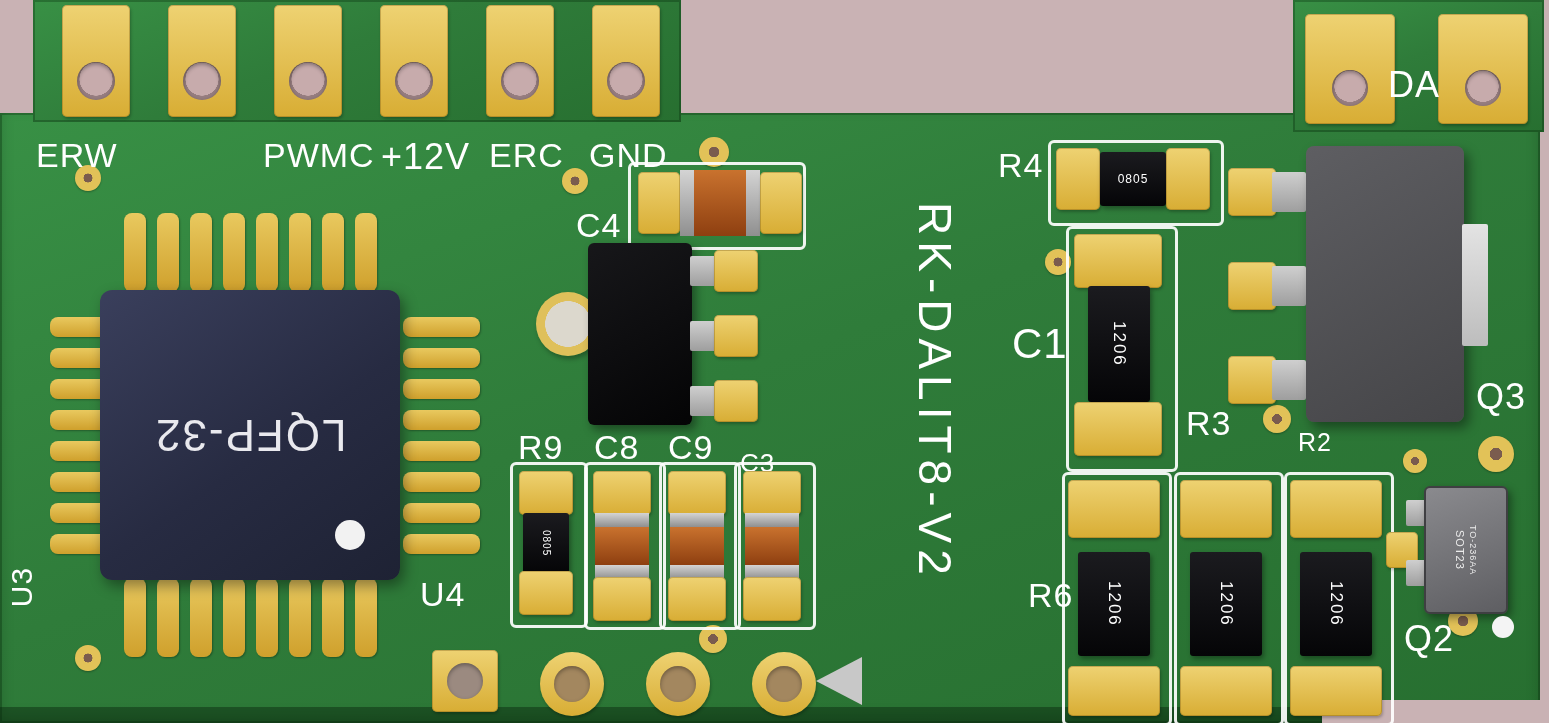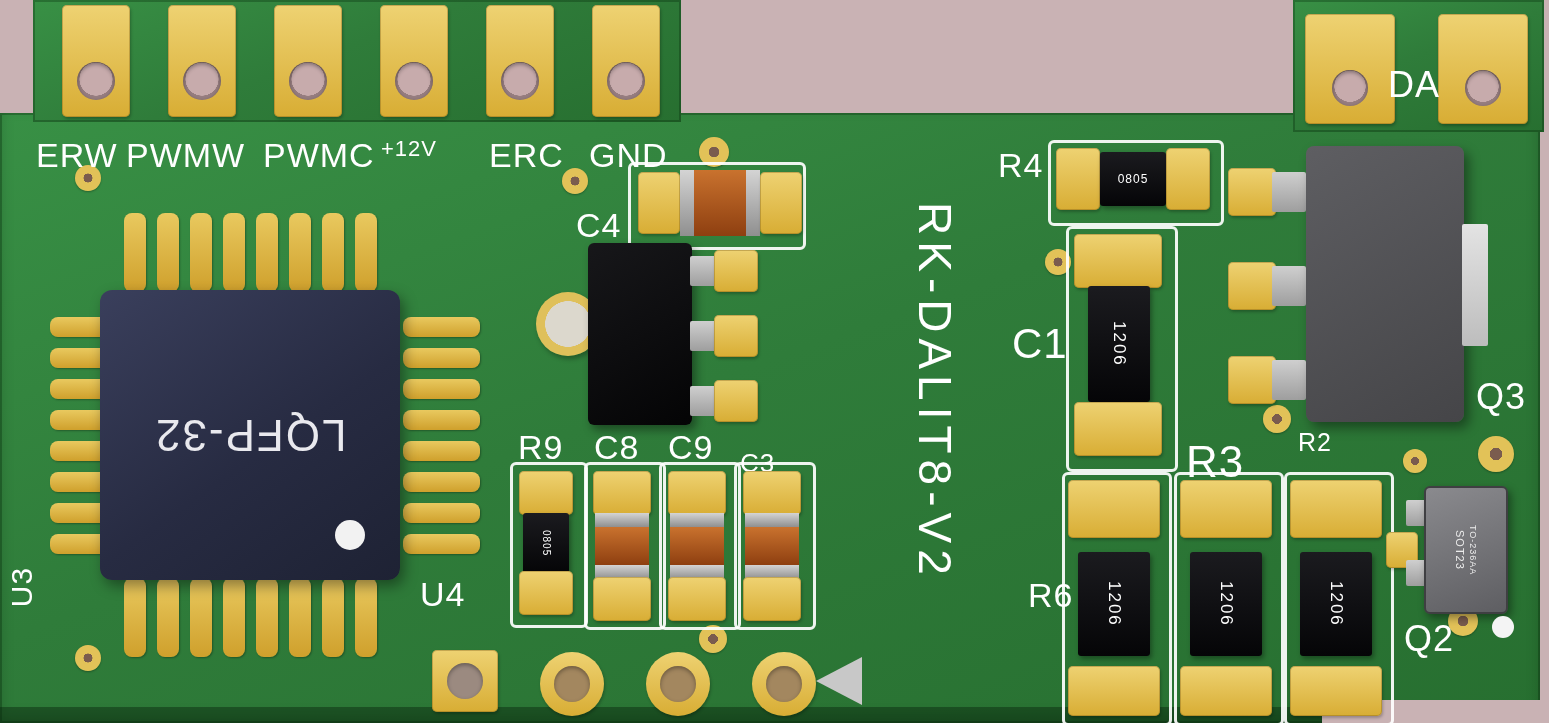--- a/index.html
+++ b/index.html
@@ -61,23 +61,22 @@
     <div class="abs hole" style="left:15px;top:57px;width:38px;height:38px"></div>
   </div>
   <div class="abs gold pad" style="left:486px;top:5px;width:68px;height:112px">
     <div class="abs hole" style="left:15px;top:57px;width:38px;height:38px"></div>
   </div>
   <div class="abs gold pad" style="left:592px;top:5px;width:68px;height:112px">
     <div class="abs hole" style="left:15px;top:57px;width:38px;height:38px"></div>
   </div>
 
   <div class="abs label" style="left:36px;top:136px;font-size:34px">ERW</div>
-  <div class="abs label" style="left:126px;top:136px;font-size:34px">PWMW</div>
   <div class="abs label" style="left:263px;top:136px;font-size:34px">PWMC</div>
-  <div class="abs label" style="left:381px;top:136px;font-size:22px">+12V</div>
+  <div class="abs label" style="left:381px;top:136px;font-size:36px">+12V</div>
   <div class="abs label" style="left:489px;top:136px;font-size:34px">ERC</div>
   <div class="abs label" style="left:589px;top:136px;font-size:34px">GND</div>
 
   <div class="abs gold pad" style="left:1305px;top:14px;width:90px;height:110px">
     <div class="abs hole" style="left:27px;top:56px;width:36px;height:36px"></div>
   </div>
   <div class="abs gold pad" style="left:1438px;top:14px;width:90px;height:110px">
     <div class="abs hole" style="left:27px;top:56px;width:36px;height:36px"></div>
   </div>
   <div class="abs label" style="left:1388px;top:64px;font-size:36px">DA</div>
@@ -205,21 +204,21 @@
   <div class="abs gold pad" style="left:1228px;top:262px;width:48px;height:48px"></div>
   <div class="abs gold pad" style="left:1228px;top:356px;width:48px;height:48px"></div>
   <div class="abs lead" style="left:1272px;top:172px;width:34px;height:40px"></div>
   <div class="abs lead" style="left:1272px;top:266px;width:34px;height:40px"></div>
   <div class="abs lead" style="left:1272px;top:360px;width:34px;height:40px"></div>
   <div class="abs" style="left:1306px;top:146px;width:158px;height:276px;border-radius:8px;
        background:linear-gradient(150deg,#5e5e62,#454548);box-shadow:5px 6px 12px rgba(0,0,0,.4)"></div>
   <div class="abs" style="left:1462px;top:224px;width:26px;height:122px;background:linear-gradient(180deg,#e3e3e3,#bdbdbd);border-radius:2px"></div>
   <div class="abs label" style="left:1476px;top:376px;font-size:36px">Q3</div>
 
-  <div class="abs label" style="left:1186px;top:437px;font-size:44px">R3</div>
+  <div class="abs label" style="left:1186px;top:404px;font-size:34px">R3</div>
   <div class="abs label" style="left:1298px;top:428px;font-size:25px">R2</div>
 
   <div class="abs label" style="left:1028px;top:576px;font-size:34px">R6</div>
 
   <div class="abs silk" style="left:1062px;top:472px;width:104px;height:248px"></div>
   <div class="abs gold pad" style="left:1068px;top:480px;width:92px;height:58px"></div>
   <div class="abs smd-black" style="left:1078px;top:552px;width:72px;height:104px">
     <span class="vtxt" style="color:#fff;font-size:17px;letter-spacing:2px">1206</span>
   </div>
   <div class="abs gold pad" style="left:1068px;top:666px;width:92px;height:50px"></div>

